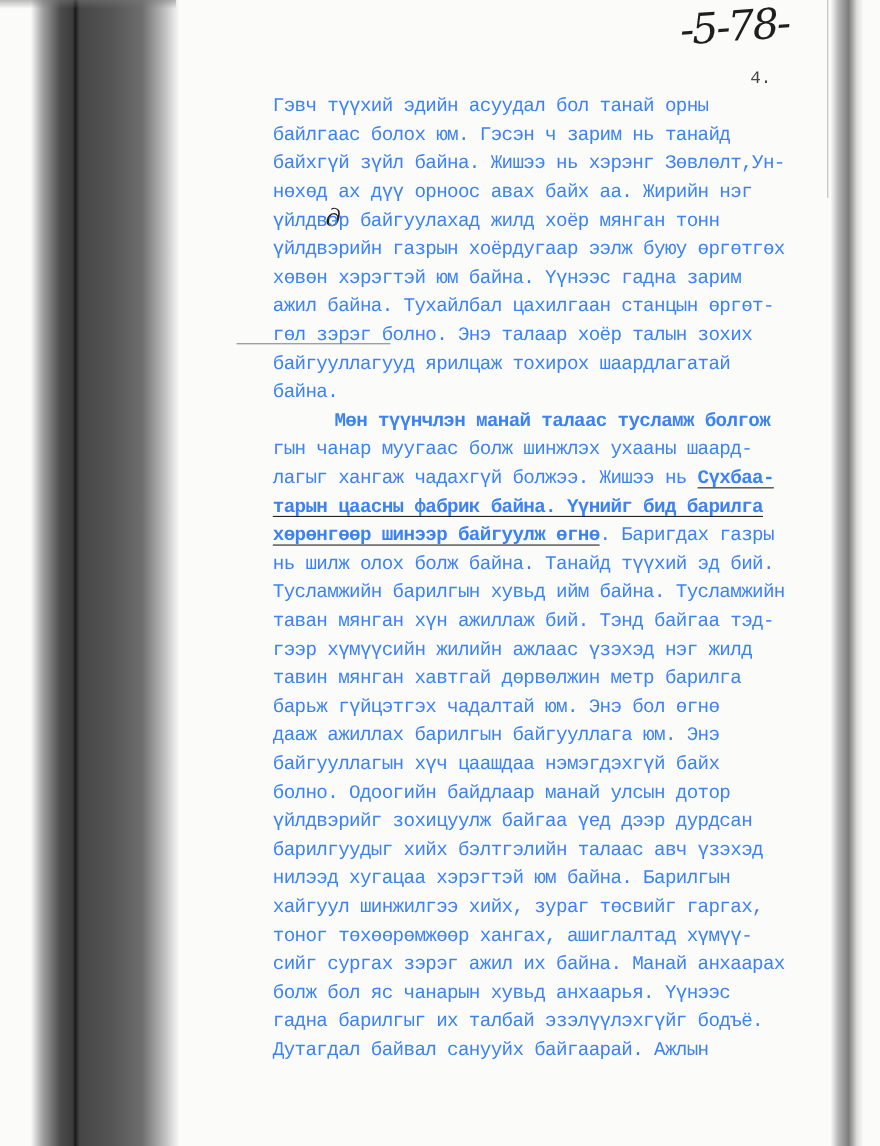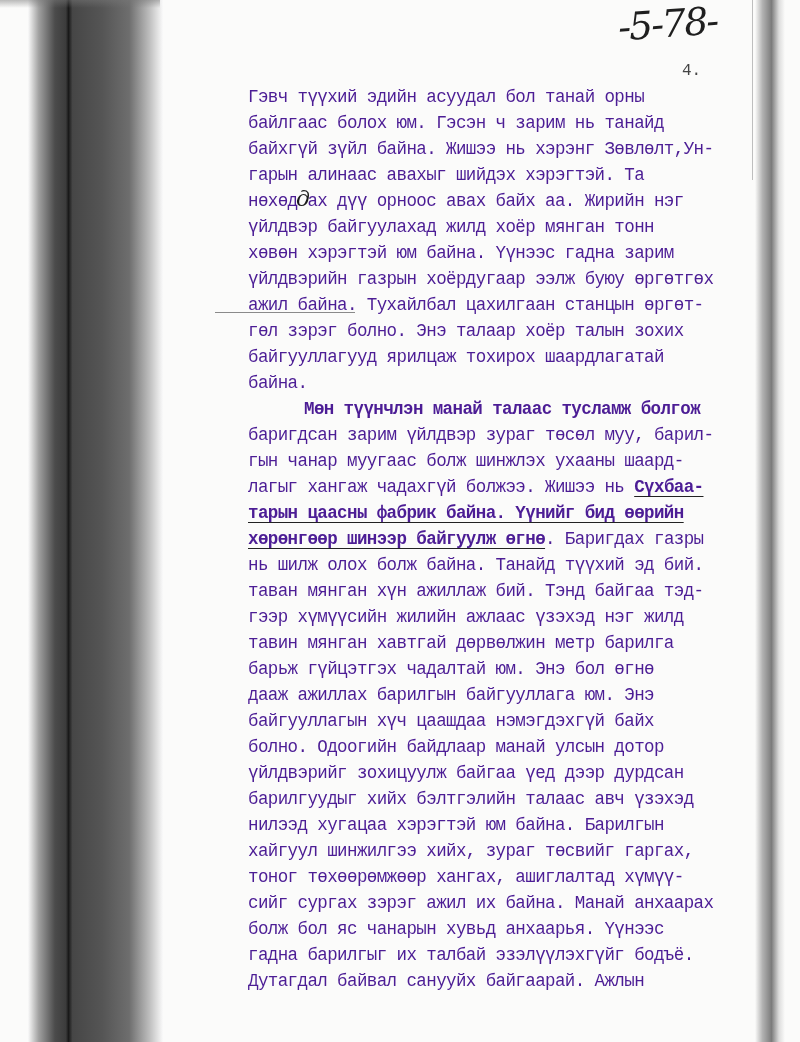--- a/index.html
+++ b/index.html
@@ -47,21 +47,21 @@
   }
   .page-number {
     position:absolute; left:682px; top:62px;
     font-size:16px; color:#444;
   }
   .text-body {
     position:absolute; left:248px; top:84px; width:520px;
   }
   .line {
     position:relative; height:26px; line-height:26px;
-    font-size:17.5px; color:#4c1d95; white-space:nowrap;
+    font-size:17.5px; color:#3b82f6; white-space:nowrap;
     letter-spacing:-0.6px;
   }
   .line.indent { padding-left:56px;font-weight:bold; }
   .line .ul {
     text-decoration:underline; text-decoration-color:#222;
     text-underline-offset:4px;
     font-weight:bold;
   }
   .hand-mark {
     position:absolute; font-family:"DejaVu Serif", serif; font-style:italic;
@@ -83,36 +83,35 @@
 <div class="folio-mark">-5-78-</div>
 <div class="page-number">4.</div>
 
 <div class="strike-stray"></div>
 <div class="hand-mark" style="left:296px; top:186px;">д</div>
 
 <div class="text-body" id="text-body">
     <div class="line"><span>Гэвч түүхий эдийн асуудал бол танай орны</span></div>
     <div class="line"><span>байлгаас болох юм. Гэсэн ч зарим нь танайд</span></div>
     <div class="line"><span>байхгүй зүйл байна. Жишээ нь хэрэнг Зөвлөлт,Ун-</span></div>
-    <div class="line"><span>гарын алинаас авахыг шийдэх хэрэгтэй. Та</span></div>
     <div class="line"><span>нөхөд ах дүү орноос авах байх аа. Жирийн нэг</span></div>
     <div class="line"><span>үйлдвэр байгуулахад жилд хоёр мянган тонн</span></div>
+    <div class="line"><span>үйлдвэрийн газрын хоёрдугаар ээлж буюу өргөтгөх</span></div>
     <div class="line"><span>хөвөн хэрэгтэй юм байна. Үүнээс гадна зарим</span></div>
-    <div class="line"><span>үйлдвэрийн газрын хоёрдугаар ээлж буюу өргөтгөх</span></div>
     <div class="line"><span>ажил байна. Тухайлбал цахилгаан станцын өргөт-</span></div>
     <div class="line"><span>гөл зэрэг болно. Энэ талаар хоёр талын зохих</span></div>
     <div class="line"><span>байгууллагууд ярилцаж тохирох шаардлагатай</span></div>
     <div class="line"><span>байна.</span></div>
     <div class="line indent"><span>Мөн түүнчлэн манай талаас тусламж болгож</span></div>
-    <div class="line"><span>баригдсан зарим үйлдвэр зураг төсөл муу, барил-</span></div>
     <div class="line"><span>гын чанар муугаас болж шинжлэх ухааны шаард-</span></div>
     <div class="line"><span>лагыг хангаж чадахгүй болжээ. Жишээ нь </span><span class="ul">Сүхбаа-</span></div>
-    <div class="line"><span></span><span class="ul">тарын цаасны фабрик байна. Үүнийг бид өөрийн</span></div>
+    <div class="line"><span></span><span class="ul">тарын цаасны фабрик байна. Үүнийг бид барилга</span></div>
     <div class="line"><span></span><span class="ul">хөрөнгөөр шинээр байгуулж өгнө</span><span>. Баригдах газры</span></div>
     <div class="line"><span>нь шилж олох болж байна. Танайд түүхий эд бий.</span></div>
+    <div class="line"><span>Тусламжийн барилгын хувьд ийм байна. Тусламжийн</span></div>
     <div class="line"><span>таван мянган хүн ажиллаж бий. Тэнд байгаа тэд-</span></div>
     <div class="line"><span>гээр хүмүүсийн жилийн ажлаас үзэхэд нэг жилд</span></div>
     <div class="line"><span>тавин мянган хавтгай дөрвөлжин метр барилга</span></div>
     <div class="line"><span>барьж гүйцэтгэх чадалтай юм. Энэ бол өгнө</span></div>
     <div class="line"><span>дааж ажиллах барилгын байгууллага юм. Энэ</span></div>
     <div class="line"><span>байгууллагын хүч цаашдаа нэмэгдэхгүй байх</span></div>
     <div class="line"><span>болно. Одоогийн байдлаар манай улсын дотор</span></div>
     <div class="line"><span>үйлдвэрийг зохицуулж байгаа үед дээр дурдсан</span></div>
     <div class="line"><span>барилгуудыг хийх бэлтгэлийн талаас авч үзэхэд</span></div>
     <div class="line"><span>нилээд хугацаа хэрэгтэй юм байна. Барилгын</span></div>

